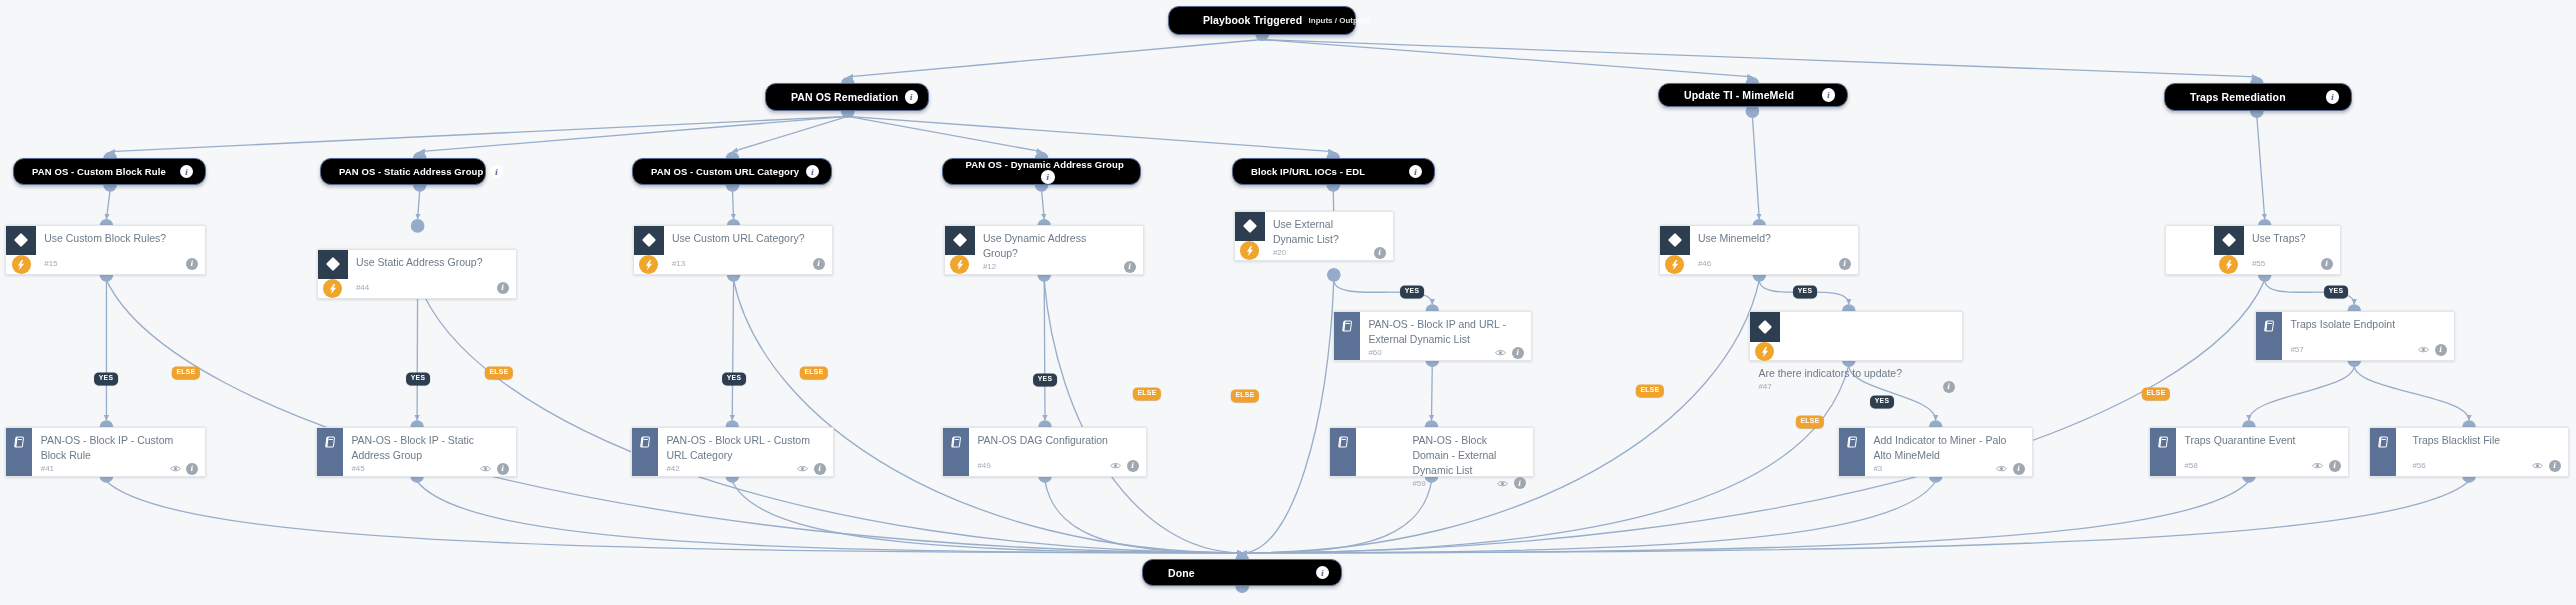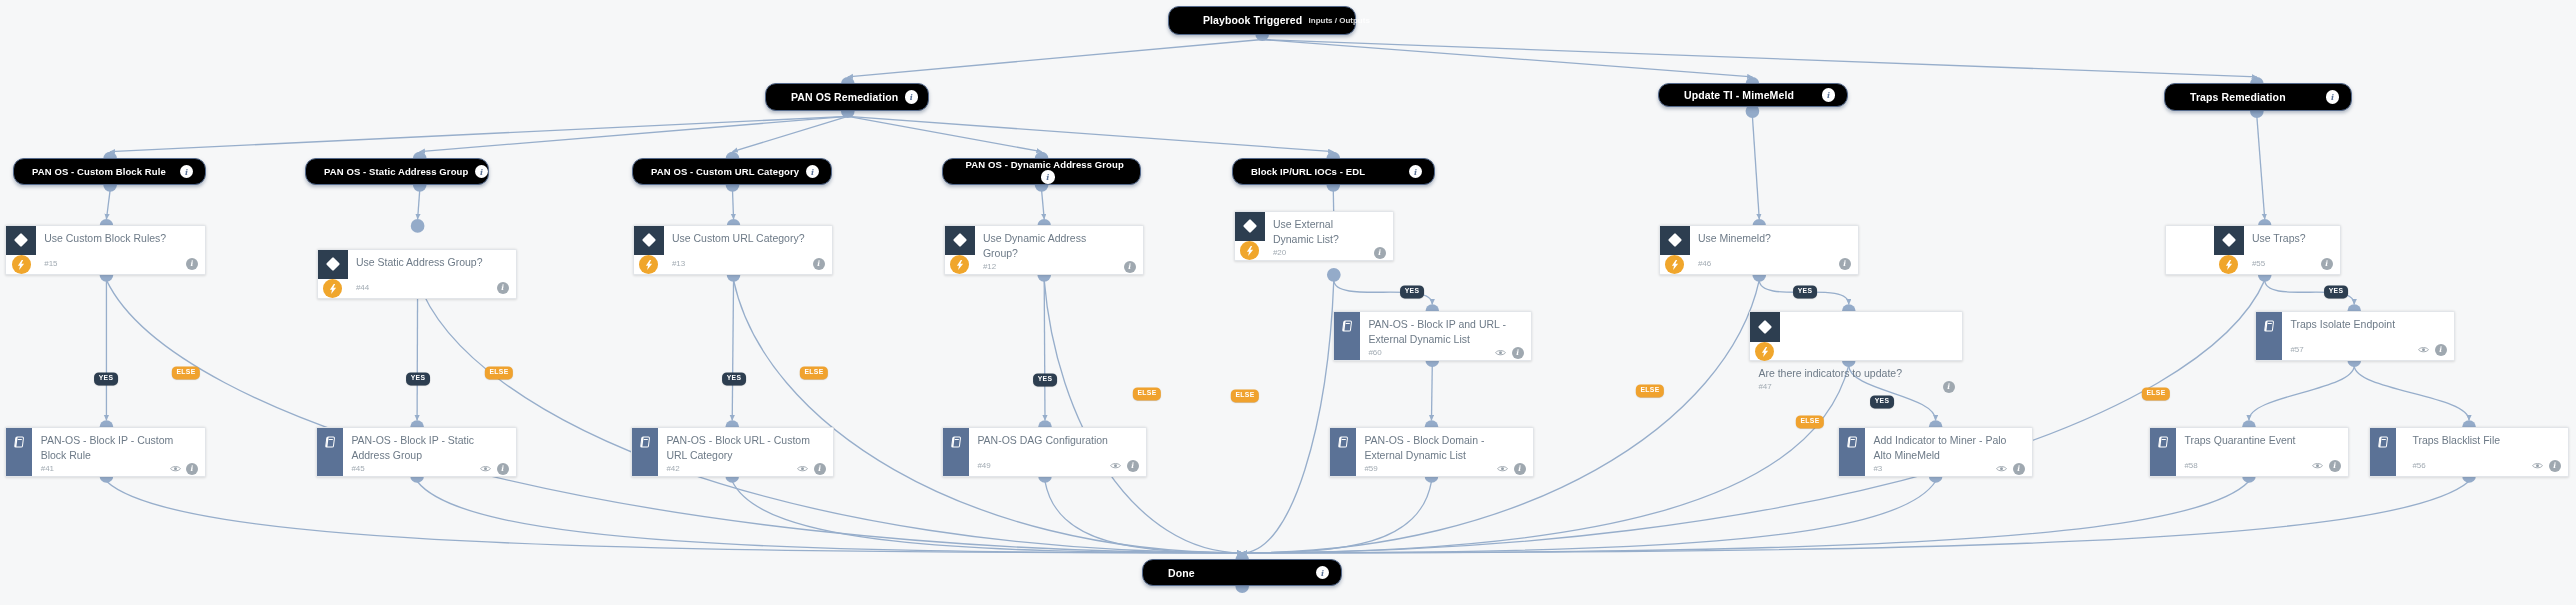--- a/index.html
+++ b/index.html
@@ -172,21 +172,21 @@
       <span class="pill-info">
         <span class="i-glyph">i</span>
       </span>
     </div>
     <div class="pill small" style="left: 13px; top: 158px; width: 193px; height: 27px;">
       <span class="pill-label">PAN OS - Custom Block Rule</span>
       <span class="pill-info">
         <span class="i-glyph">i</span>
       </span>
     </div>
-    <div class="pill small" style="left: 305px; top: 158px; width: 184px; height: 27px;">
+    <div class="pill small" style="left: 320px; top: 158px; width: 166px; height: 27px;">
       <span class="pill-label">PAN OS - Static Address Group</span>
       <span class="pill-info">
         <span class="i-glyph">i</span>
       </span>
     </div>
     <div class="pill small" style="left: 632px; top: 158px; width: 200px; height: 27px;">
       <span class="pill-label">PAN OS - Custom URL Category</span>
       <span class="pill-info">
         <span class="i-glyph">i</span>
       </span>
@@ -548,21 +548,21 @@
                 <circle cx="10" cy="6.5" r="2.7" fill="#97a1aa"></circle>
               </svg>
             </span>
             <span class="info-gray">
               <span class="i-glyph">i</span>
             </span>
           </span>
         </div>
       </div>
     </div>
-    <div class="card task" style="left: 1329px; top: 427px; width: 205px; height: 50px;">
+    <div class="card task" style="left: 1329px; top: 427px; width: 205px; height: 50px; gap: 48px;">
       <div class="task-bar">
         <span><svg width="14.2" height="14.2" viewBox="0 0 24 24">
             <g transform="skewX(-7)" fill="none" stroke="#fff" stroke-width="1.7">
               <rect x="7" y="3.5" width="13" height="17" rx="2"></rect>
               <path d="M10.5 7.5h7"></path>
               <path d="M8.6 3.5v17" stroke-width="2.6"></path>
             </g>
           </svg></span>
       </div>
       <div class="card-body">

